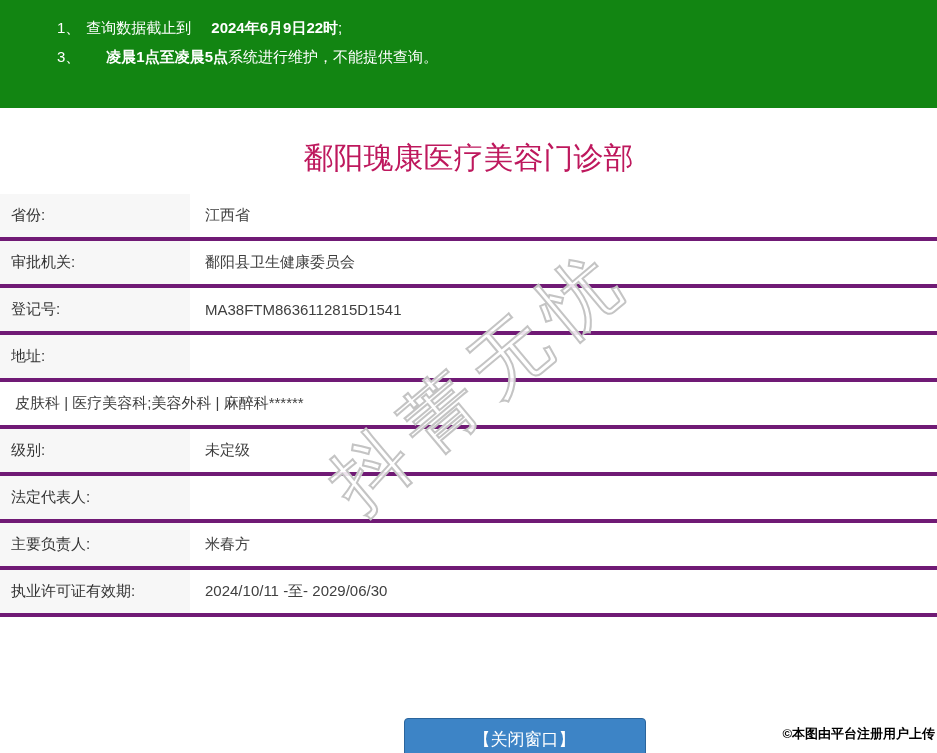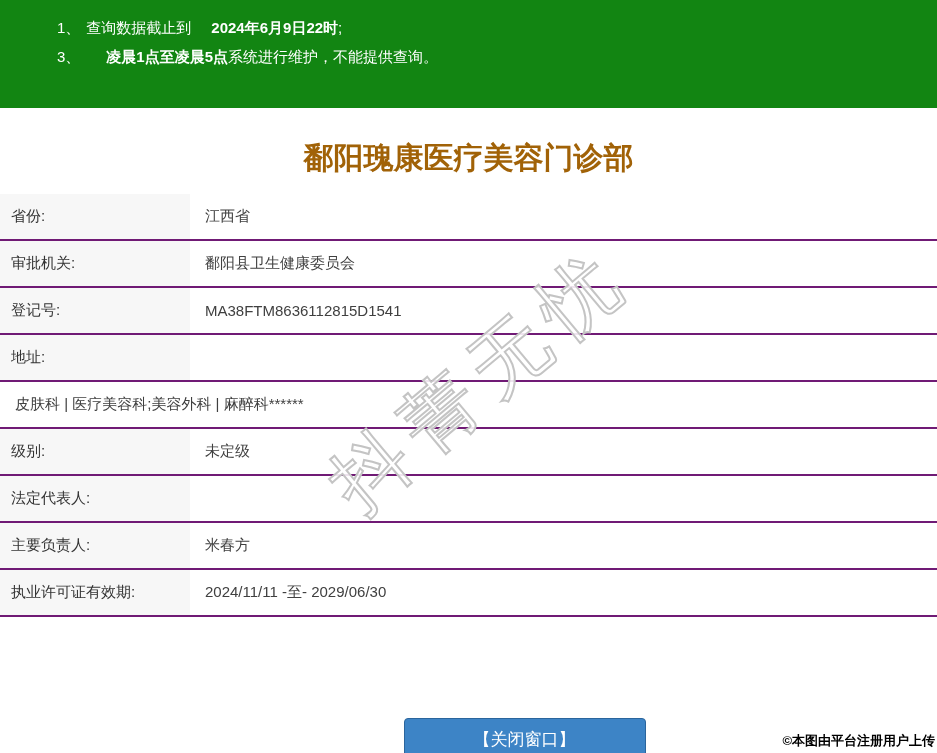--- a/index.html
+++ b/index.html
@@ -27,32 +27,32 @@
     white-space: nowrap;
   }
   .banner .num { margin-right: 6px; }
   .banner .strong { font-weight: 700; padding-left: 20px; }
   
   .page-title {
     margin: 28px 0 14px 0;
     text-align: center;
     font-size: 30px;
     line-height: 44px;
-    color: #a16207;
-    font-weight: 700;
+    color: #be185d;
+    font-weight: 400;
   }
   
   .info-table {
     width: 100%;
   }
   .info-row {
     display: flex;
     height: 47px;
     box-sizing: border-box;
-    border-bottom: 2px solid #701a75;
+    border-bottom: 4px solid #701a75;
     align-items: stretch;
   }
   .info-row .cell-label {
     width: 190px;
     flex: 0 0 190px;
     background: #f7f7f7;
     display: flex;
     align-items: center;
     box-sizing: border-box;
     padding-left: 11px;
@@ -108,21 +108,21 @@
     border-radius: 4px;
     color: #ffffff;
     font-size: 17px;
     font-family: "Liberation Sans", "DejaVu Sans", sans-serif;
     cursor: pointer;
     text-align: center;
   }
   .credit {
     position: absolute;
     right: 2px;
-    bottom: 3px;
+    bottom: 10px;
     font-size: 13px;
     font-weight: 700;
     color: #000000;
     text-shadow:
       -1px -1px 0 #ffffff, 1px -1px 0 #ffffff,
       -1px  1px 0 #ffffff, 1px  1px 0 #ffffff;
     z-index: 10;
   }
 </style>
 </head>
@@ -164,21 +164,21 @@
   </div>
   <div class="info-row">
     <div class="cell-label">法定代表人:</div>
   </div>
   <div class="info-row">
     <div class="cell-label">主要负责人:</div>
     <div class="cell-value">米春方</div>
   </div>
   <div class="info-row">
     <div class="cell-label">执业许可证有效期:</div>
-    <div class="cell-value">2024/11/11 -至- 2029/06/30</div>
+    <div class="cell-value">2024/10/11 -至- 2029/06/30</div>
   </div>
 </div>
 
 <div class="watermark">抖菁无忧</div>
 
 <div class="footer-bar">
   <button class="close-button">【关闭窗口】</button>
 </div>
 
 <div class="credit">©本图由平台注册用户上传</div>

